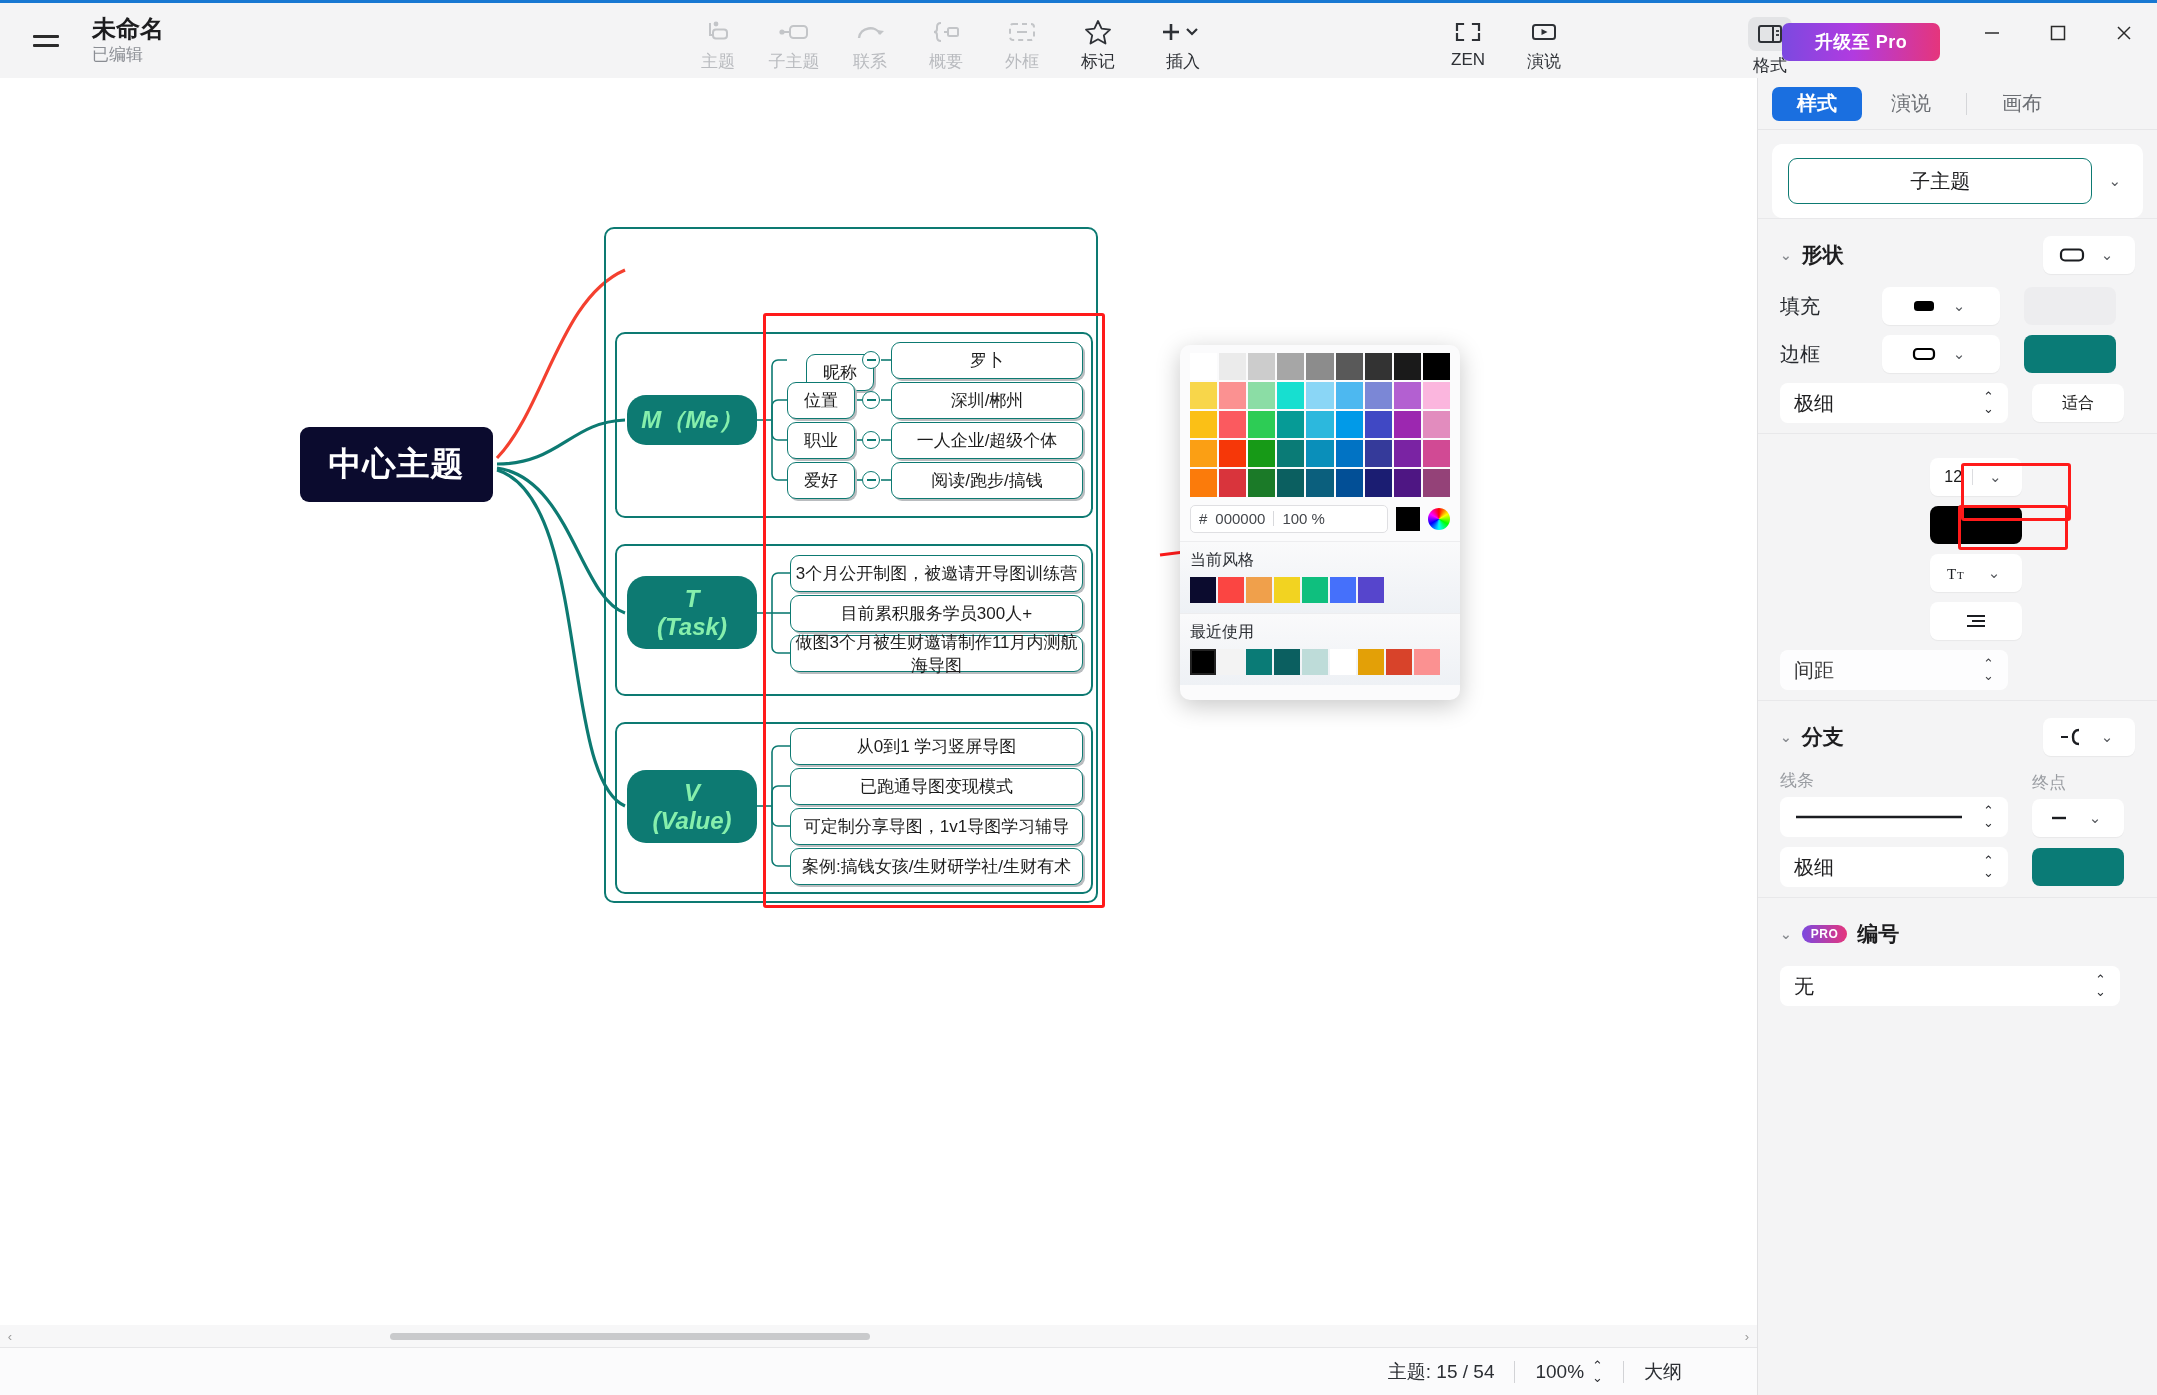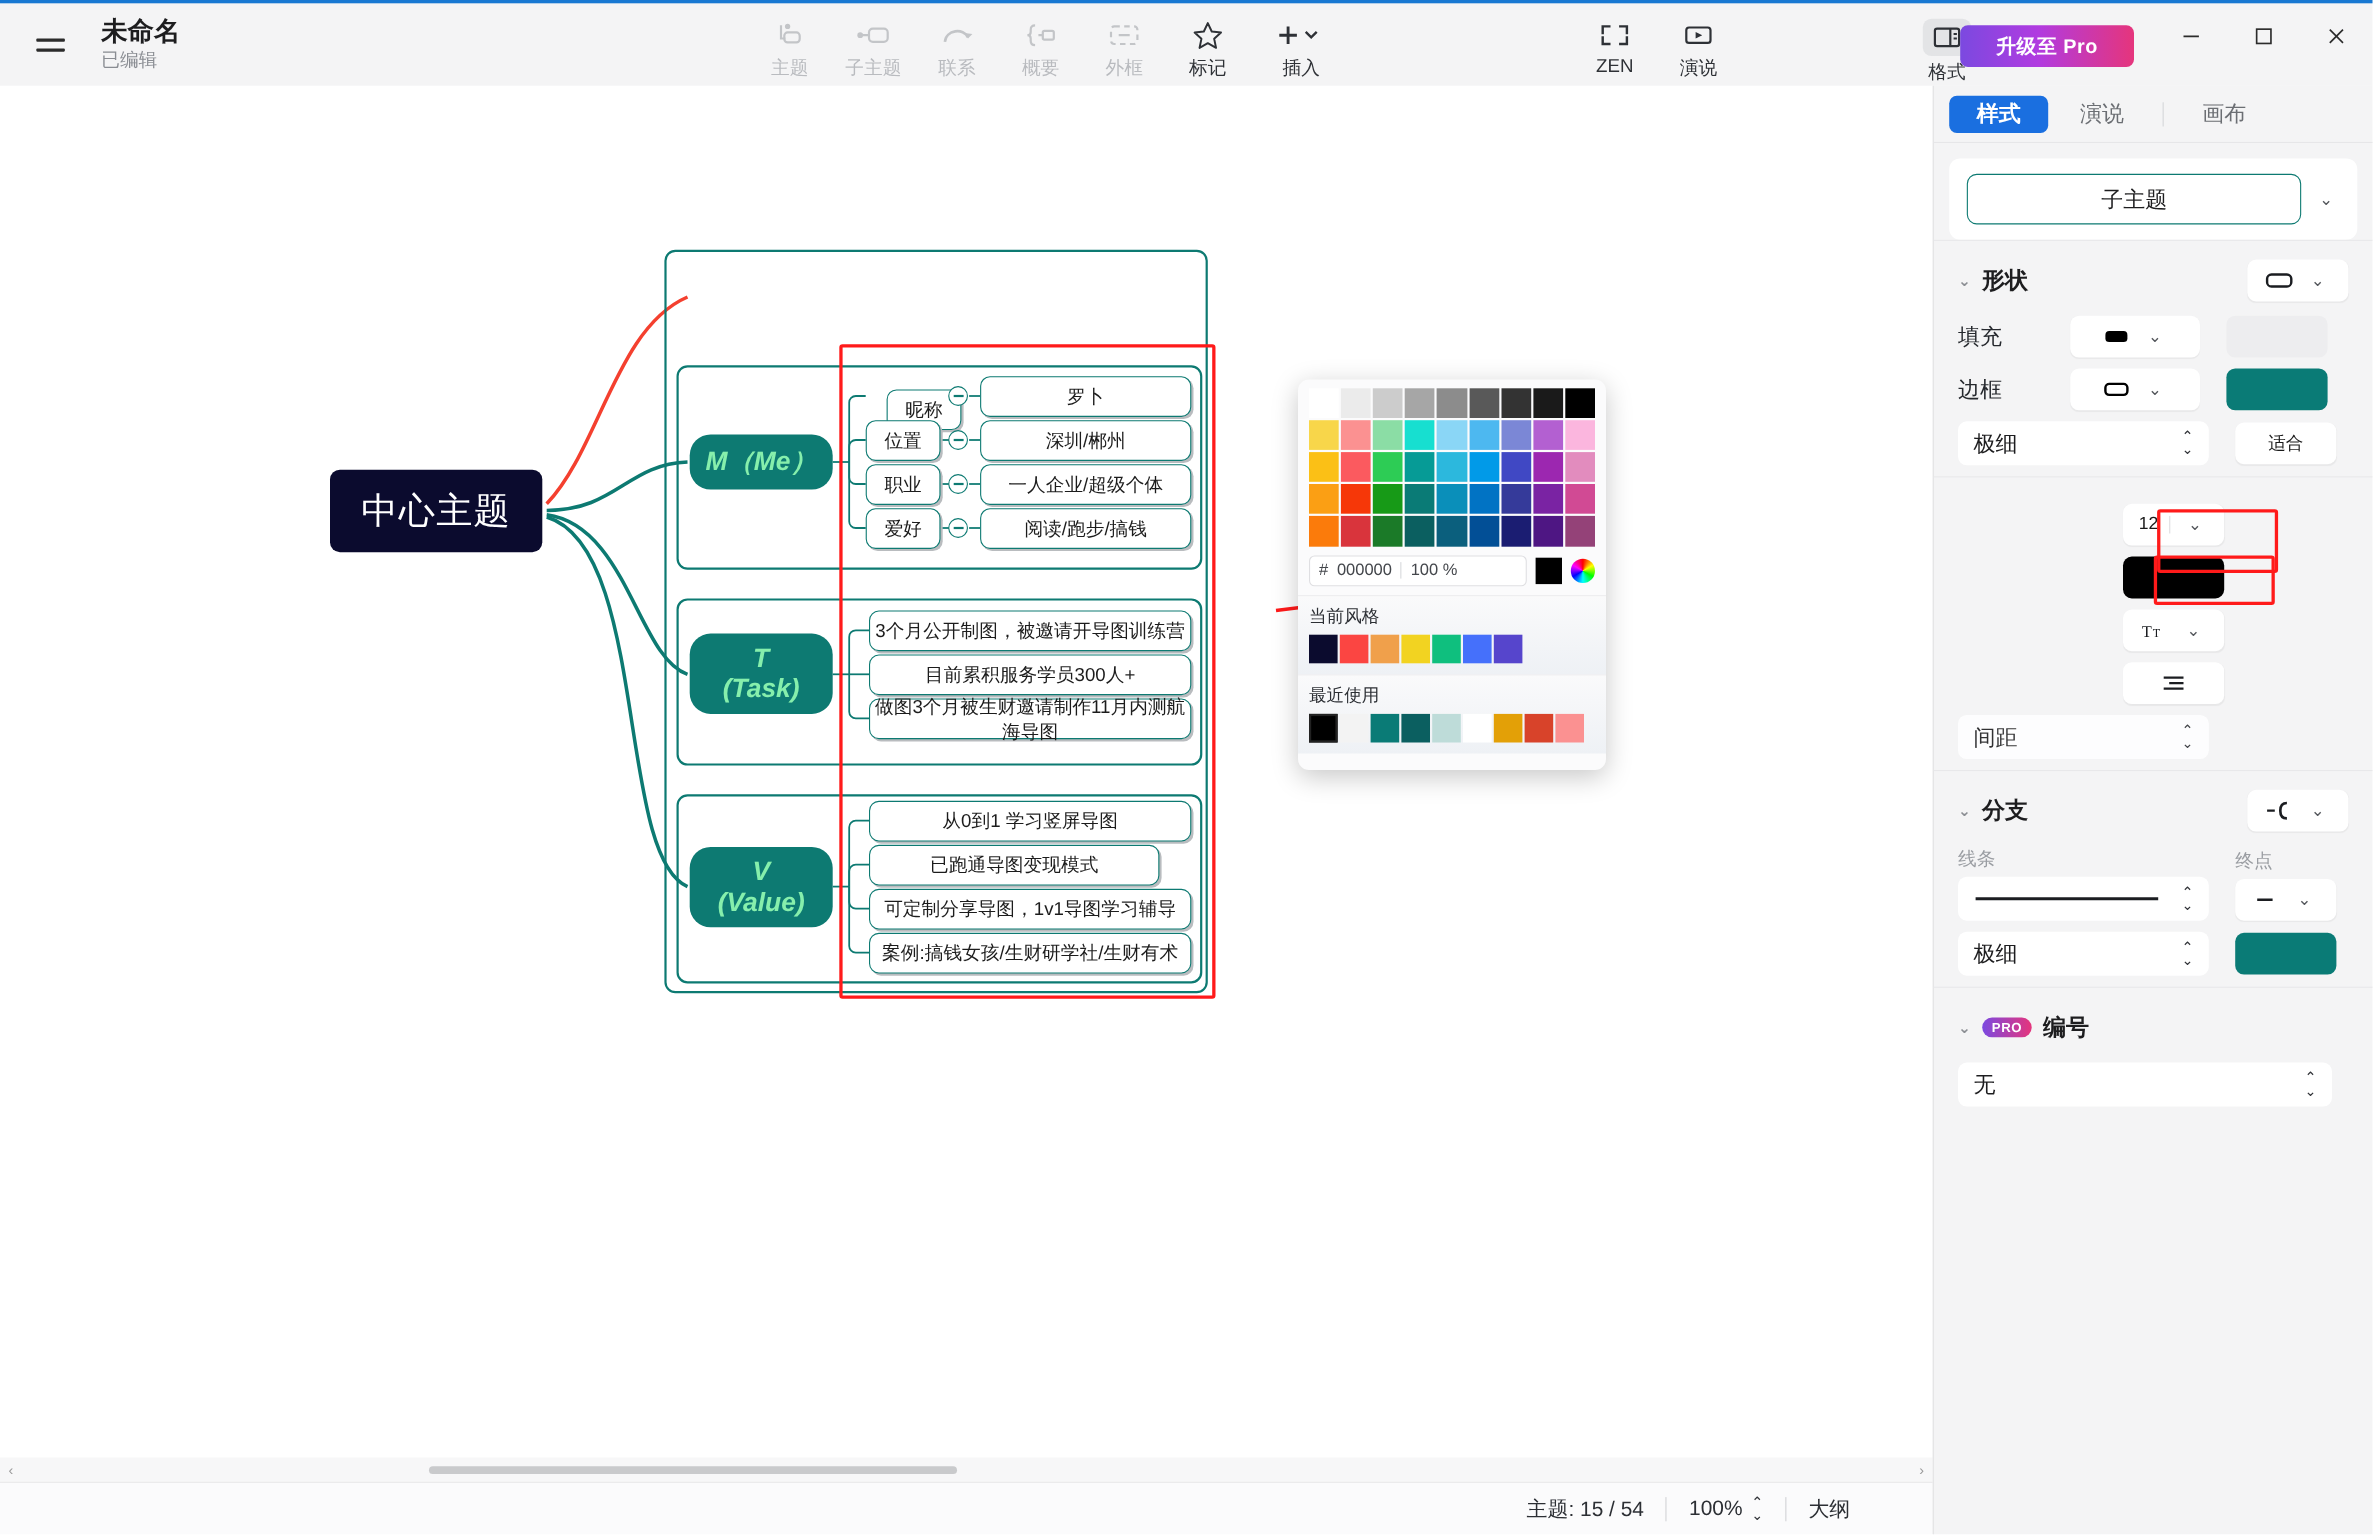--- a/index.html
+++ b/index.html
@@ -74,21 +74,21 @@
   .statusbar .divider { width:1px; height:22px; background:#d2d3d6; margin:0 20px; }
 
   
   svg.links { position:absolute; left:0; top:0; width:1757px; height:1257px; pointer-events:none; }
 
   .node { position:absolute; display:flex; align-items:center; justify-content:center; text-align:center; }
 
   .center-node {
     left:300px; top:349px; width:193px; height:75px;
     background:#0b0b2e; color:#fff; border-radius:9px;
-    font-size:33px; font-weight:normal; letter-spacing:1px;
+    font-size:33px; font-weight:bold; letter-spacing:1px;
   }
   .outer-frame {
     position:absolute; left:604px; top:149px; width:494px; height:676px;
     border:2px solid #0d7a72; border-radius:10px;
   }
   .title-node {
     left:627px; top:160px; width:448px; height:58px;
     background:#0c5e5c; color:#fff; border-radius:8px;
     font-size:28px; font-weight:bold; letter-spacing:2px;
   }
@@ -405,21 +405,21 @@
     <div class="node leaf val" style="left:790px;top:477px;width:293px;">3个月公开制图，被邀请开导图训练营</div>
     <div class="node leaf val" style="left:790px;top:517px;width:293px;">目前累积服务学员300人+</div>
     <div class="node leaf val" style="left:790px;top:557px;width:293px;">做图3个月被生财邀请制作11月内测航海导图</div>
 
     <div class="sec-frame sec-v"></div>
     <div class="node branch-node b-v">
       <span>V</span>
       <span>(Value)</span>
     </div>
     <div class="node leaf val" style="left:790px;top:650px;width:293px;">从0到1 学习竖屏导图</div>
-    <div class="node leaf val" style="left:790px;top:690px;width:264px;">已跑通导图变现模式</div>
+    <div class="node leaf val" style="left:790px;top:690px;width:293px;">已跑通导图变现模式</div>
     <div class="node leaf val" style="left:790px;top:730px;width:293px;">可定制分享导图，1v1导图学习辅导</div>
     <div class="node leaf val" style="left:790px;top:770px;width:293px;">案例:搞钱女孩/生财研学社/生财有术</div>
 
     <div class="red-box"></div>
   </div>
 
   <div class="scrollbar-h">
     <div class="arrowL">‹</div>
     <div class="track">
       <div class="thumb"></div>

